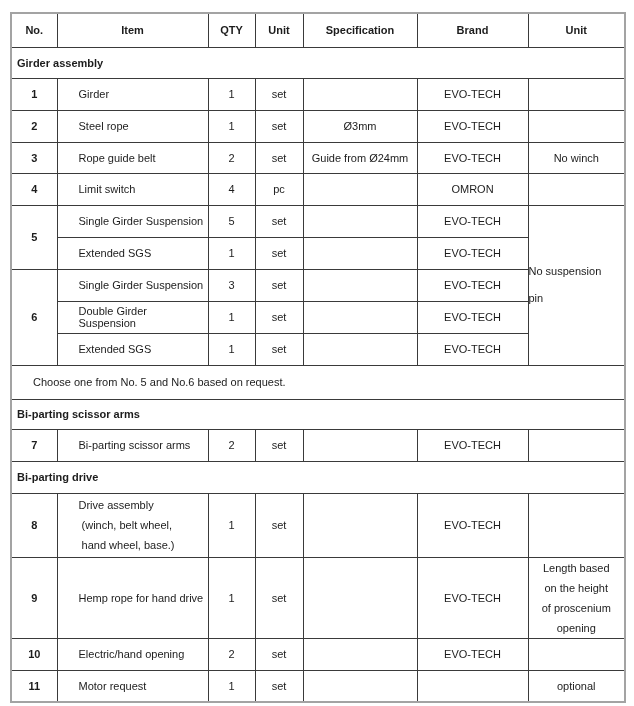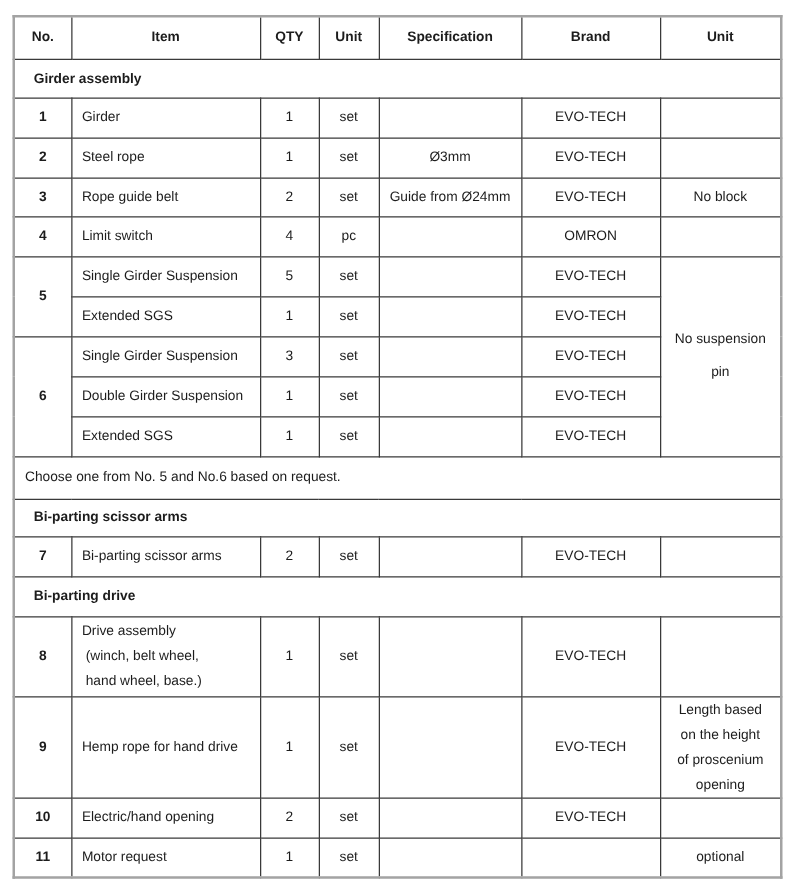--- a/index.html
+++ b/index.html
@@ -21,35 +21,35 @@
   }
   th, td {
     border: 1px solid #3a3a3a;
     font-size: 11px;
     padding: 0;
     vertical-align: middle;
     overflow: hidden;
   }
   th { font-weight: 700; text-align: center; }
   td.c { text-align: center; }
-  td.l { text-align: left; padding-left: 8px; }
+  td.l { text-align: left; padding-left: 21px; }
   td.num { text-align: center; font-weight: 700; }
   tr.section td {
     font-weight: 700;
     text-align: left;
-    padding-left: 15px;
+    padding-left: 5px;
   }
   td.pre {
     white-space: pre-wrap;
     line-height: 20px;
   }
   td.gap {
     white-space: pre-wrap;
     line-height: 27px;
-    text-align: center;
+    text-align: left;
   }
   
   tr.h30 { height: 30px; }
   tr.h31 { height: 31px; }
   tr.h32 { height: 32px; }
   tr.h34 { height: 34px; }
   tr.h64 { height: 64px; }
   tr.h81 { height: 81px; }
 </style>
 </head>
@@ -101,21 +101,21 @@
       <td class="c"></td>
     </tr>
 
     <tr class="h31">
       <td class="num">3</td>
       <td class="l">Rope guide belt</td>
       <td class="c">2</td>
       <td class="c">set</td>
       <td class="c">Guide from Ø24mm</td>
       <td class="c">EVO-TECH</td>
-      <td class="c">No block</td>
+      <td class="c">No winch</td>
     </tr>
 
     <tr class="h32">
       <td class="num">4</td>
       <td class="l">Limit switch</td>
       <td class="c">4</td>
       <td class="c">pc</td>
       <td class="c"></td>
       <td class="c">OMRON</td>
       <td class="c"></td>

